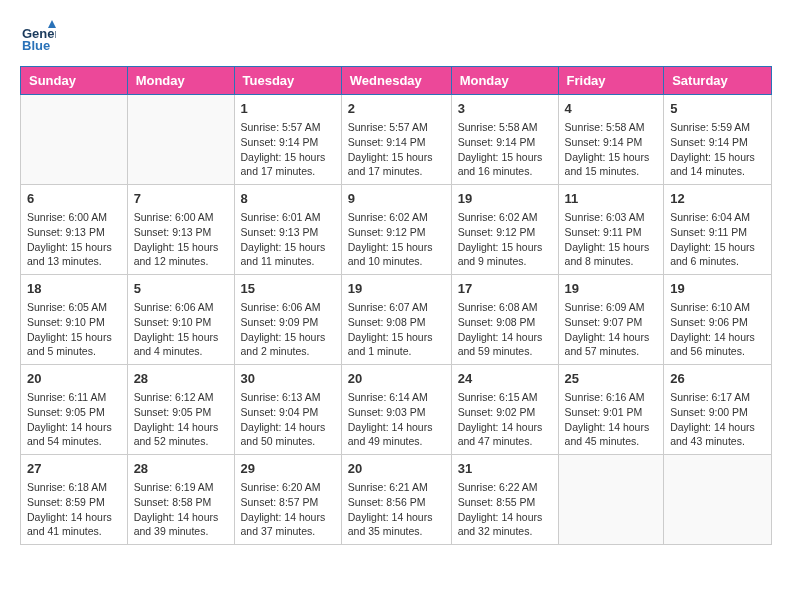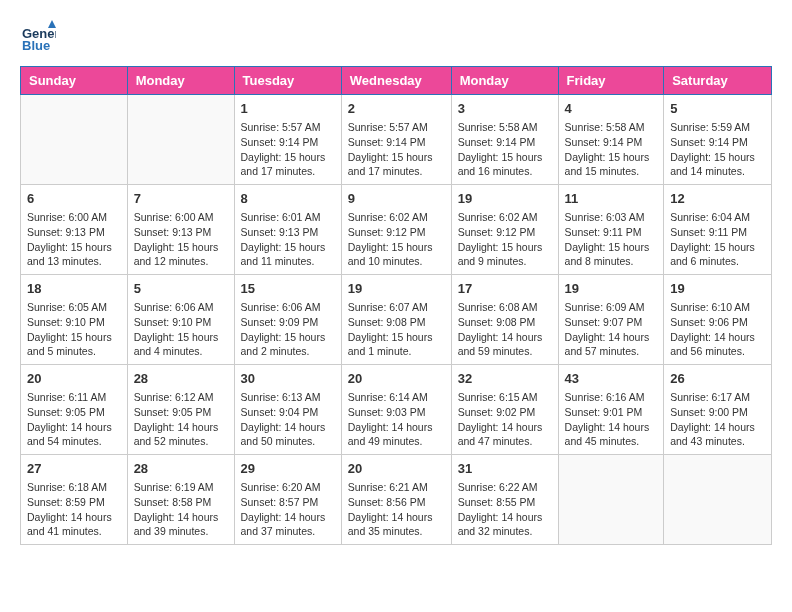--- a/index.html
+++ b/index.html
@@ -143,22 +143,22 @@
         <td><span class="day-num">19</span><span>Sunrise: 6:07 AM<br>Sunset: 9:08 PM<br>Daylight: 15 hours and 1 minute.</span></td>
         <td><span class="day-num">17</span><span>Sunrise: 6:08 AM<br>Sunset: 9:08 PM<br>Daylight: 14 hours and 59 minutes.</span></td>
         <td><span class="day-num">19</span><span>Sunrise: 6:09 AM<br>Sunset: 9:07 PM<br>Daylight: 14 hours and 57 minutes.</span></td>
         <td><span class="day-num">19</span><span>Sunrise: 6:10 AM<br>Sunset: 9:06 PM<br>Daylight: 14 hours and 56 minutes.</span></td>
       </tr>
       <tr>
         <td><span class="day-num">20</span><span>Sunrise: 6:11 AM<br>Sunset: 9:05 PM<br>Daylight: 14 hours and 54 minutes.</span></td>
         <td><span class="day-num">28</span><span>Sunrise: 6:12 AM<br>Sunset: 9:05 PM<br>Daylight: 14 hours and 52 minutes.</span></td>
         <td><span class="day-num">30</span><span>Sunrise: 6:13 AM<br>Sunset: 9:04 PM<br>Daylight: 14 hours and 50 minutes.</span></td>
         <td><span class="day-num">20</span><span>Sunrise: 6:14 AM<br>Sunset: 9:03 PM<br>Daylight: 14 hours and 49 minutes.</span></td>
-        <td><span class="day-num">32</span><span>Sunrise: 6:15 AM<br>Sunset: 9:02 PM<br>Daylight: 14 hours and 47 minutes.</span></td>
-        <td><span class="day-num">43</span><span>Sunrise: 6:16 AM<br>Sunset: 9:01 PM<br>Daylight: 14 hours and 45 minutes.</span></td>
+        <td><span class="day-num">24</span><span>Sunrise: 6:15 AM<br>Sunset: 9:02 PM<br>Daylight: 14 hours and 47 minutes.</span></td>
+        <td><span class="day-num">25</span><span>Sunrise: 6:16 AM<br>Sunset: 9:01 PM<br>Daylight: 14 hours and 45 minutes.</span></td>
         <td><span class="day-num">26</span><span>Sunrise: 6:17 AM<br>Sunset: 9:00 PM<br>Daylight: 14 hours and 43 minutes.</span></td>
       </tr>
       <tr>
         <td><span class="day-num">27</span><span>Sunrise: 6:18 AM<br>Sunset: 8:59 PM<br>Daylight: 14 hours and 41 minutes.</span></td>
         <td><span class="day-num">28</span><span>Sunrise: 6:19 AM<br>Sunset: 8:58 PM<br>Daylight: 14 hours and 39 minutes.</span></td>
         <td><span class="day-num">29</span><span>Sunrise: 6:20 AM<br>Sunset: 8:57 PM<br>Daylight: 14 hours and 37 minutes.</span></td>
         <td><span class="day-num">20</span><span>Sunrise: 6:21 AM<br>Sunset: 8:56 PM<br>Daylight: 14 hours and 35 minutes.</span></td>
         <td><span class="day-num">31</span><span>Sunrise: 6:22 AM<br>Sunset: 8:55 PM<br>Daylight: 14 hours and 32 minutes.</span></td>
         <td class="empty-cell"></td>
         <td class="empty-cell"></td>

